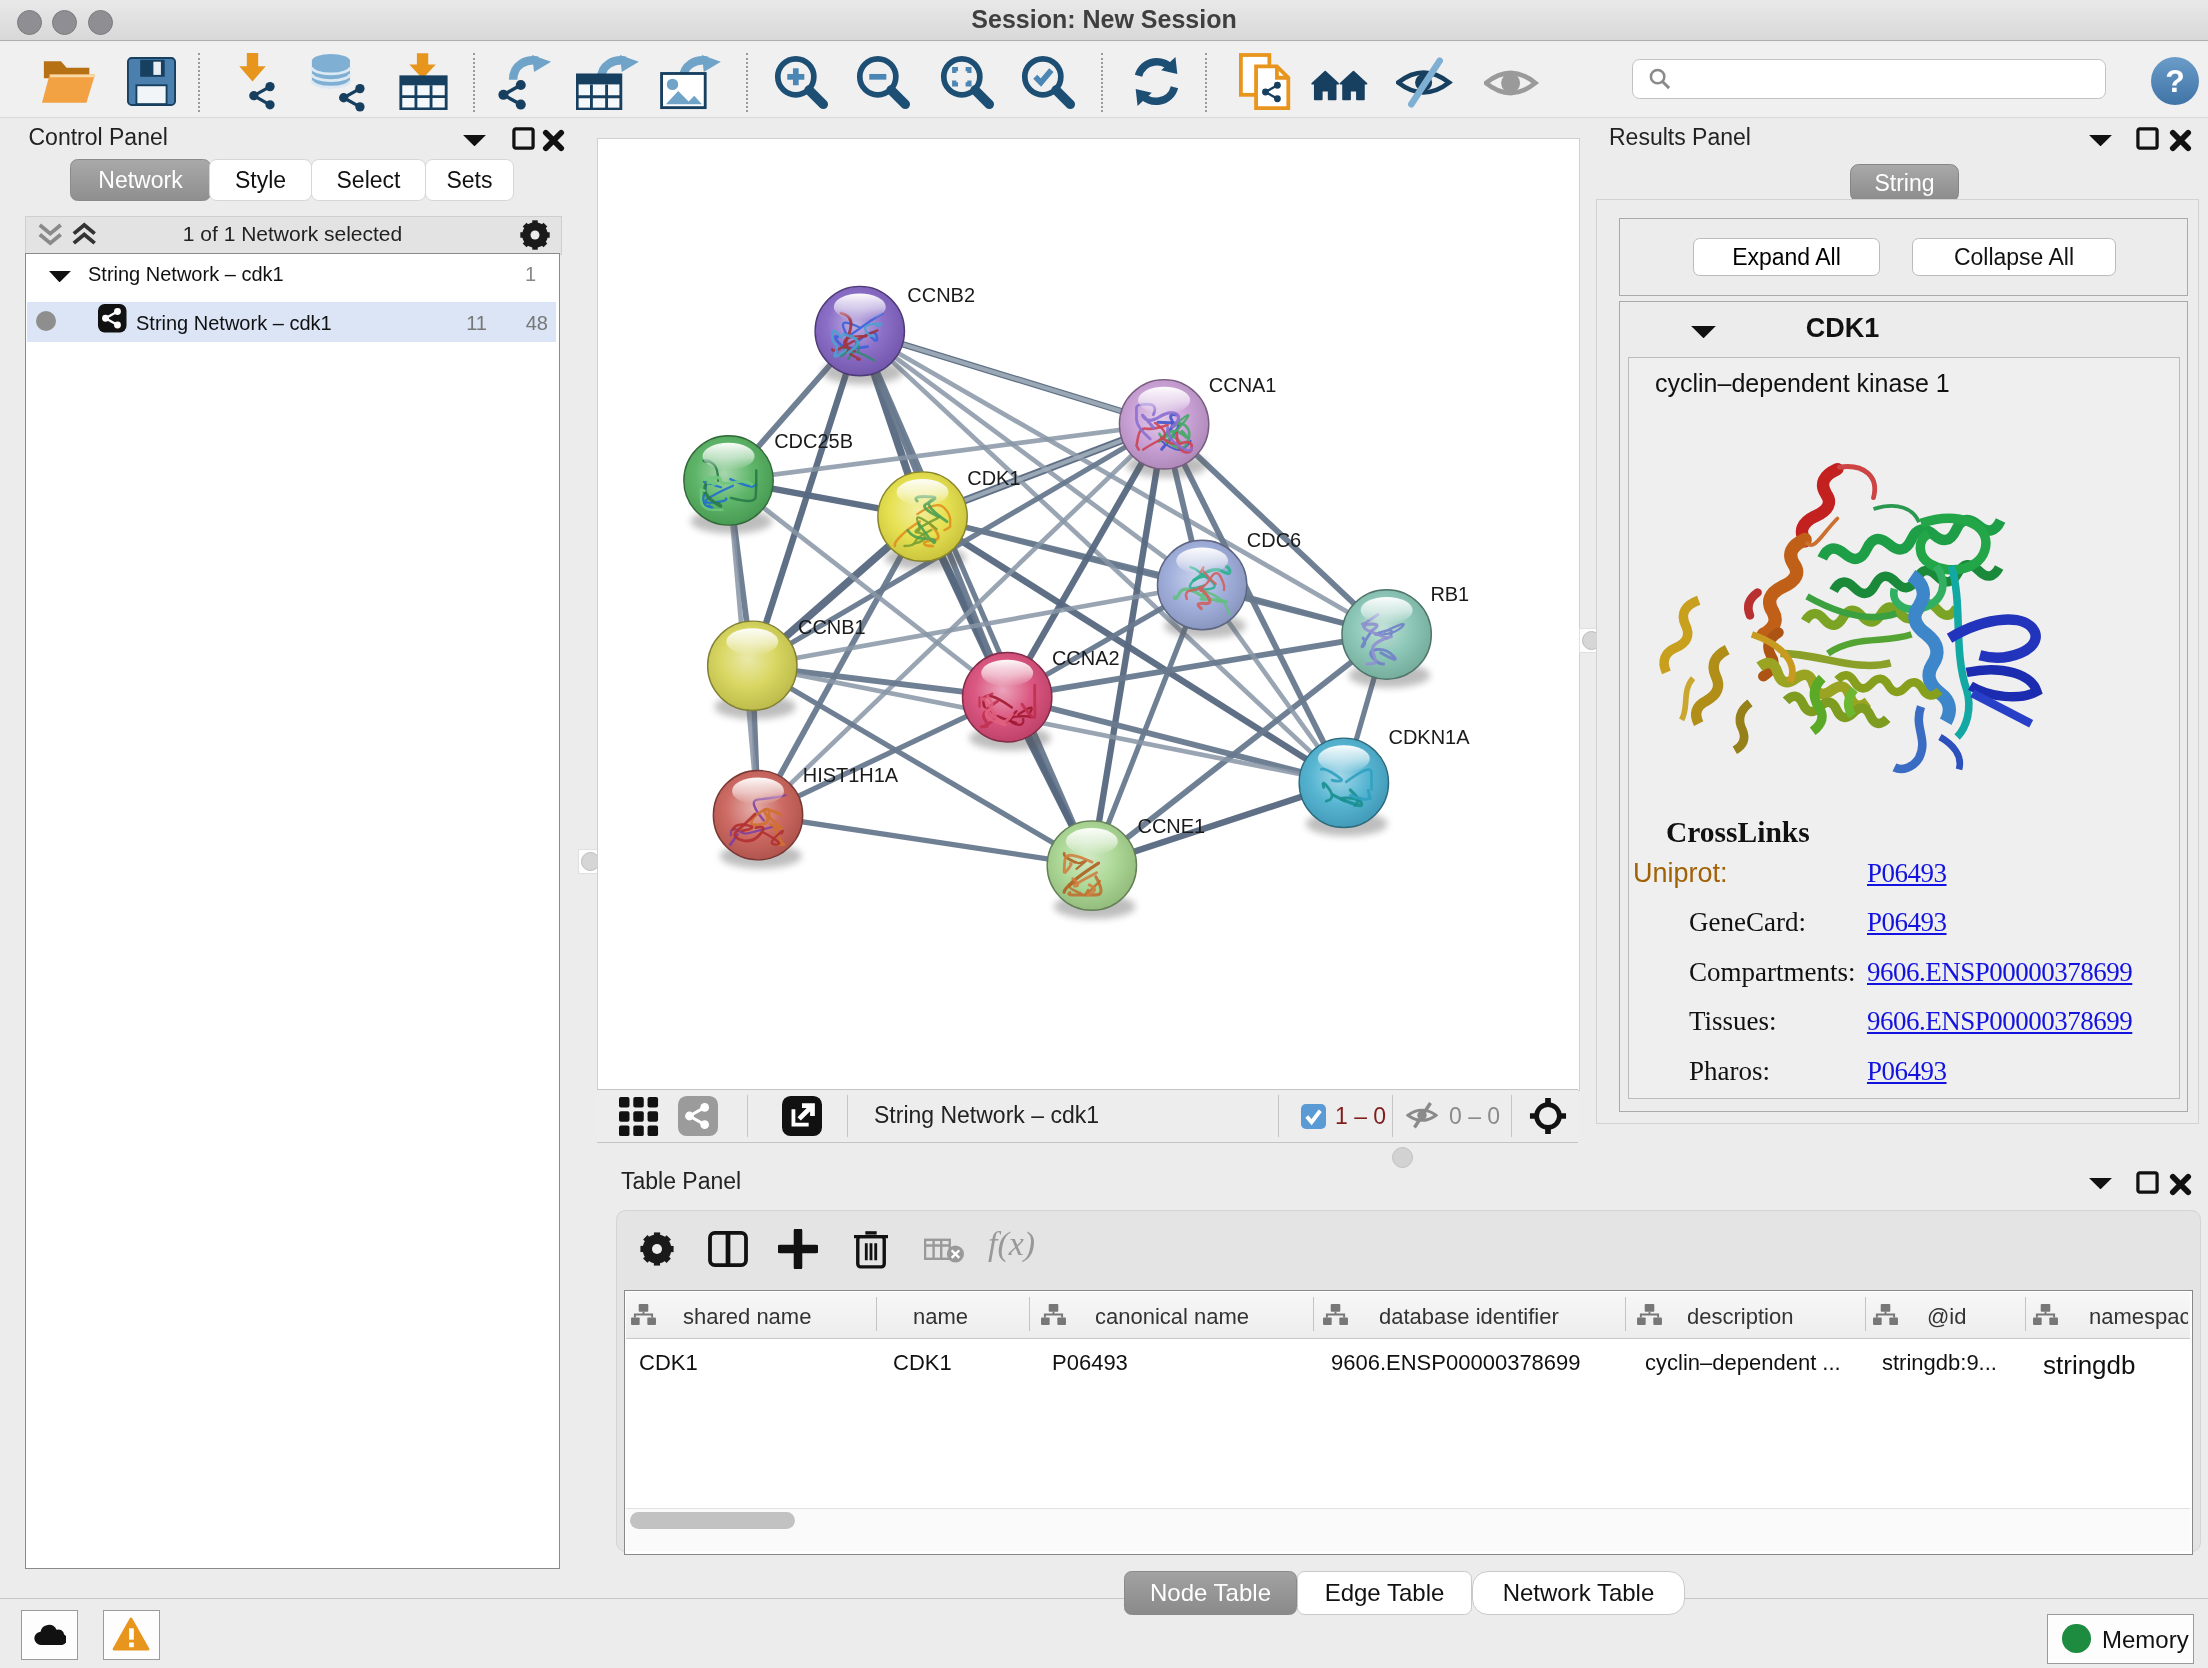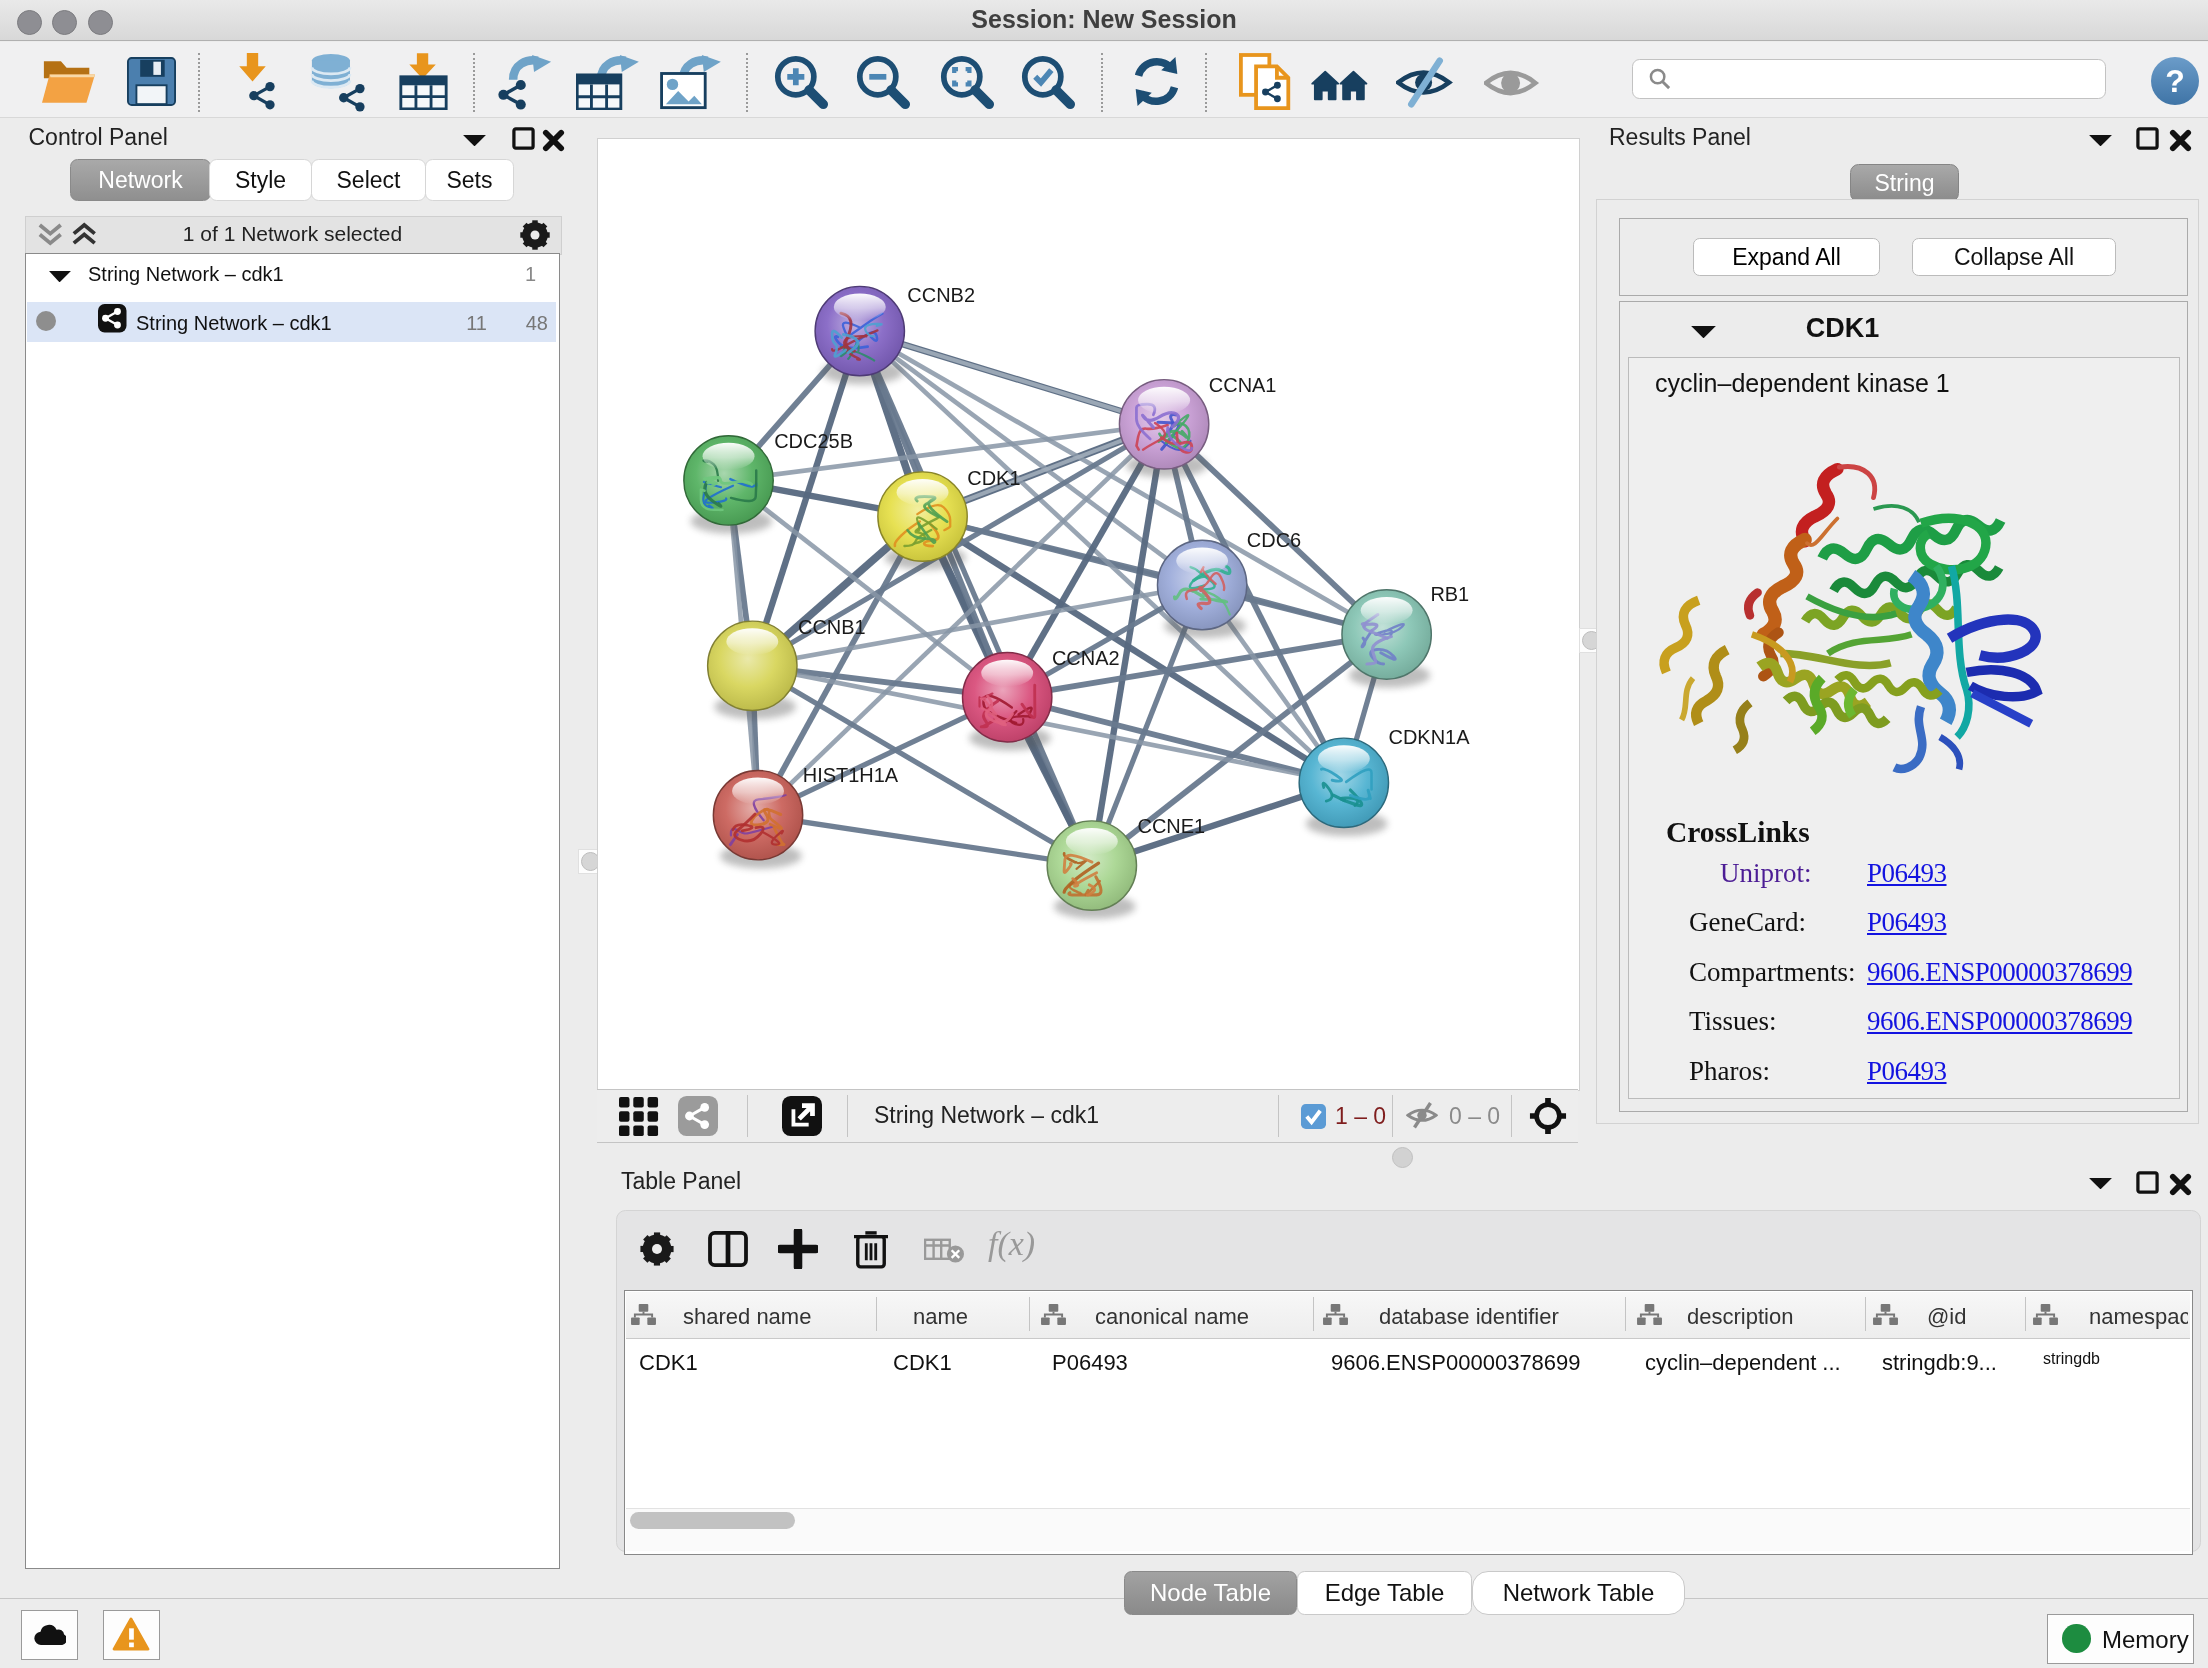--- a/index.html
+++ b/index.html
@@ -639,21 +639,21 @@
     <path d="M 250,60 C 276,52 292,60 298,74" stroke="#2a9850" stroke-width="4"></path>
     <path d="M 180,152 C 212,170 244,180 274,170" stroke="#3aa040" stroke-width="7"></path>
     <path d="M 152,212 C 192,212 232,232 268,222" stroke="#8aa028" stroke-width="8"></path>
     <path d="M 202,212 C 232,192 262,202 290,192" stroke="#54a434" stroke-width="7"></path>
     <path d="M 122,192 C 152,202 172,222 162,242" stroke="#c89a20" stroke-width="7"></path>
     <g transform="rotate(6 212 240)">
       <path d="M 212,240 q 9,-12 18,0 q 9,12 18,0 q 9,-12 18,0 q 9,12 18,0 q 9,-12 18,0 q 9,12 18,0" stroke="#86a01e" stroke-width="9" fill="none"></path>
     </g>
   </svg>
 <div class="abs" style="left:1666px;top:816px;font-family:'Liberation Serif',serif;font-size:29.5px;font-weight:bold;color:#111">CrossLinks</div>
-<div class="abs" style="left:1720px;top:858px;font-family:Liberation Serif, serif;font-size:27px;color:#4c1d95">Uniprot:</div>
+<div class="abs" style="left:1633px;top:858px;font-family:Liberation Sans, sans-serif;font-size:27px;color:#a16207">Uniprot:</div>
 <div class="abs" style="left:1867px;top:858px;font-family:'Liberation Serif',serif;font-size:27px;letter-spacing:-0.5px;color:#1313e0;text-decoration:underline">P06493</div>
 <div class="abs" style="left:1689px;top:907px;font-family:Liberation Serif, serif;font-size:27px;color:#111">GeneCard:</div>
 <div class="abs" style="left:1867px;top:907px;font-family:'Liberation Serif',serif;font-size:27px;letter-spacing:-0.5px;color:#1313e0;text-decoration:underline">P06493</div>
 <div class="abs" style="left:1689px;top:957px;font-family:'Liberation Serif',serif;font-size:27px;color:#111">Compartments:</div>
 <div class="abs" style="left:1867px;top:957px;font-family:'Liberation Serif',serif;font-size:27px;letter-spacing:-0.5px;color:#1313e0;text-decoration:underline">9606.ENSP00000378699</div>
 <div class="abs" style="left:1689px;top:1006px;font-family:'Liberation Serif',serif;font-size:27px;color:#111">Tissues:</div>
 <div class="abs" style="left:1867px;top:1006px;font-family:'Liberation Serif',serif;font-size:27px;letter-spacing:-0.5px;color:#1313e0;text-decoration:underline">9606.ENSP00000378699</div>
 <div class="abs" style="left:1689px;top:1056px;font-family:'Liberation Serif',serif;font-size:27px;color:#111">Pharos:</div>
 <div class="abs" style="left:1867px;top:1056px;font-family:'Liberation Serif',serif;font-size:27px;letter-spacing:-0.5px;color:#1313e0;text-decoration:underline">P06493</div>
 <div class="abs ptitle" style="left:621px;top:1168px">Table Panel</div>
@@ -749,21 +749,21 @@
     <rect x="17" y="15" width="9" height="8" rx="1" fill="#777"></rect>
     <path d="M13,9 L13,12 M4,15 L4,12 L22,12 L22,15" stroke="#777" stroke-width="2" fill="none"></path>
   </svg>
 <div class="abs" style="left:2089px;top:1304px;font-size:22px;color:#333;max-width:99px;overflow:hidden;white-space:nowrap">namespace</div>
 <div class="abs" style="left:639px;top:1350px;font-size:22px;color:#111">CDK1</div>
 <div class="abs" style="left:893px;top:1350px;font-size:22px;color:#111">CDK1</div>
 <div class="abs" style="left:1052px;top:1350px;font-size:22px;color:#111">P06493</div>
 <div class="abs" style="left:1331px;top:1350px;font-size:22px;color:#111">9606.ENSP00000378699</div>
 <div class="abs" style="left:1645px;top:1350px;font-size:22px;color:#111">cyclin–dependent ...</div>
 <div class="abs" style="left:1882px;top:1350px;font-size:22px;color:#111">stringdb:9...</div>
-<div class="abs" style="left:2043px;top:1350px;font-size:16px;color:#111">stringdb</div>
+<div class="abs" style="left:2043px;top:1350px;font-size:26px;color:#111">stringdb</div>
 <div class="abs" style="left:626px;top:1508px;width:1564px;height:42px;background:#fafafa;border-top:1px solid #e2e2e2"></div>
 <div class="abs" style="left:630px;top:1512px;width:165px;height:17px;background:#c2c2c2;border-radius:8.6px"></div>
 <div class="abs" style="left:1124px;top:1571px;width:171px;height:42px;background:linear-gradient(#a2a2a2,#8a8a8a);color:#fff;border:1px solid #8a8a8a;border-radius:7.6px;display:flex;align-items:center;justify-content:center;font-size:24px;z-index:5">Node Table</div>
 <div class="abs" style="left:1297px;top:1571px;width:173px;height:42px;background:#fff;color:#111;border:1px solid #c9c9c9;border-radius:7.6px;display:flex;align-items:center;justify-content:center;font-size:24px;z-index:5">Edge Table</div>
 <div class="abs" style="left:1472px;top:1571px;width:211px;height:42px;background:#fff;color:#111;border:1px solid #c9c9c9;border-radius:16px;display:flex;align-items:center;justify-content:center;font-size:24px;z-index:5">Network Table</div>
 <div class="abs" style="left:0;top:1598px;width:2208px;height:70px;background:#ececec;border-top:1.9px solid #c6c6c6"></div>
 <div class="abs" style="left:21px;top:1610px;width:55px;height:48px;background:#fdfdfd;border:1.9px solid #9a9a9a;z-index:6"></div>
 <svg class="abs" style="left:32px;top:1622px;z-index:7" width="34" height="25" viewBox="0 0 36 26">
     <path d="M10,24 a7,7 0 0 1 -1,-14 a9,9 0 0 1 17,-2 a6,6 0 0 1 8,5 a6,6 0 0 1 -2,11 Z" fill="#111"></path>
   </svg>

